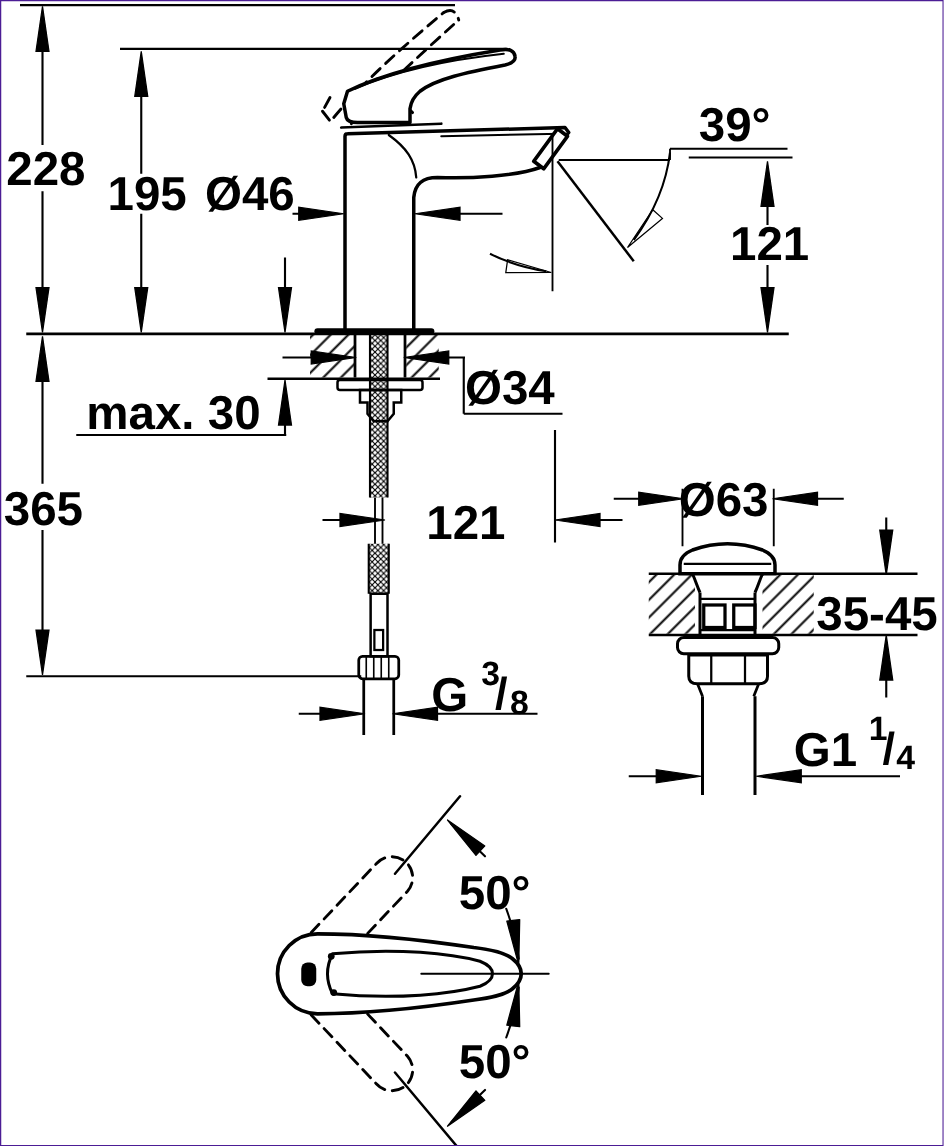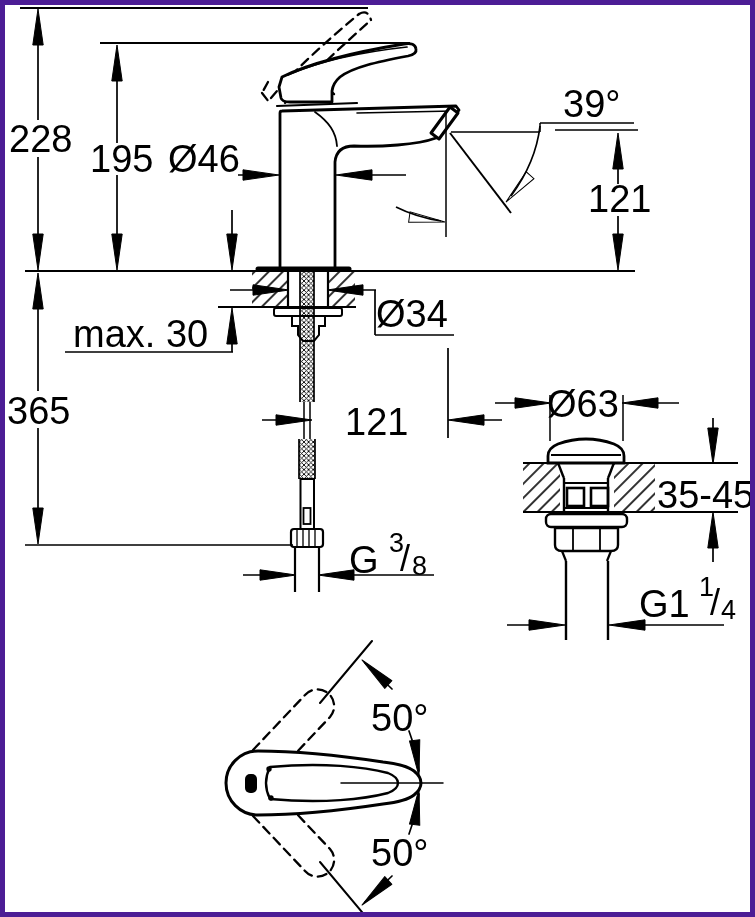--- a/index.html
+++ b/index.html
@@ -1,19 +1,20 @@
 <!DOCTYPE html>
 <html><head>
 <meta charset="utf-8">
 <style>
   html,body{margin:0;padding:0;background:#fff;}
   .stage{
     position:relative;width:755px;height:917px;background:#ffffff;
-    border:5px solid #4c1d95;box-sizing:border-box;overflow:hidden;
+    border:1px solid #4c1d95;box-sizing:border-box;overflow:hidden;
     font-family:"Liberation Sans",sans-serif;
+    font-weight:bold;
   }
   svg{display:block;}
   text{
     font-family:"Liberation Sans","DejaVu Sans",sans-serif;
     fill:#000;
   }
   .dim{font-size:38px;}
   .sup{font-size:27px;}
   .slash{font-size:36px;}
 </style>

